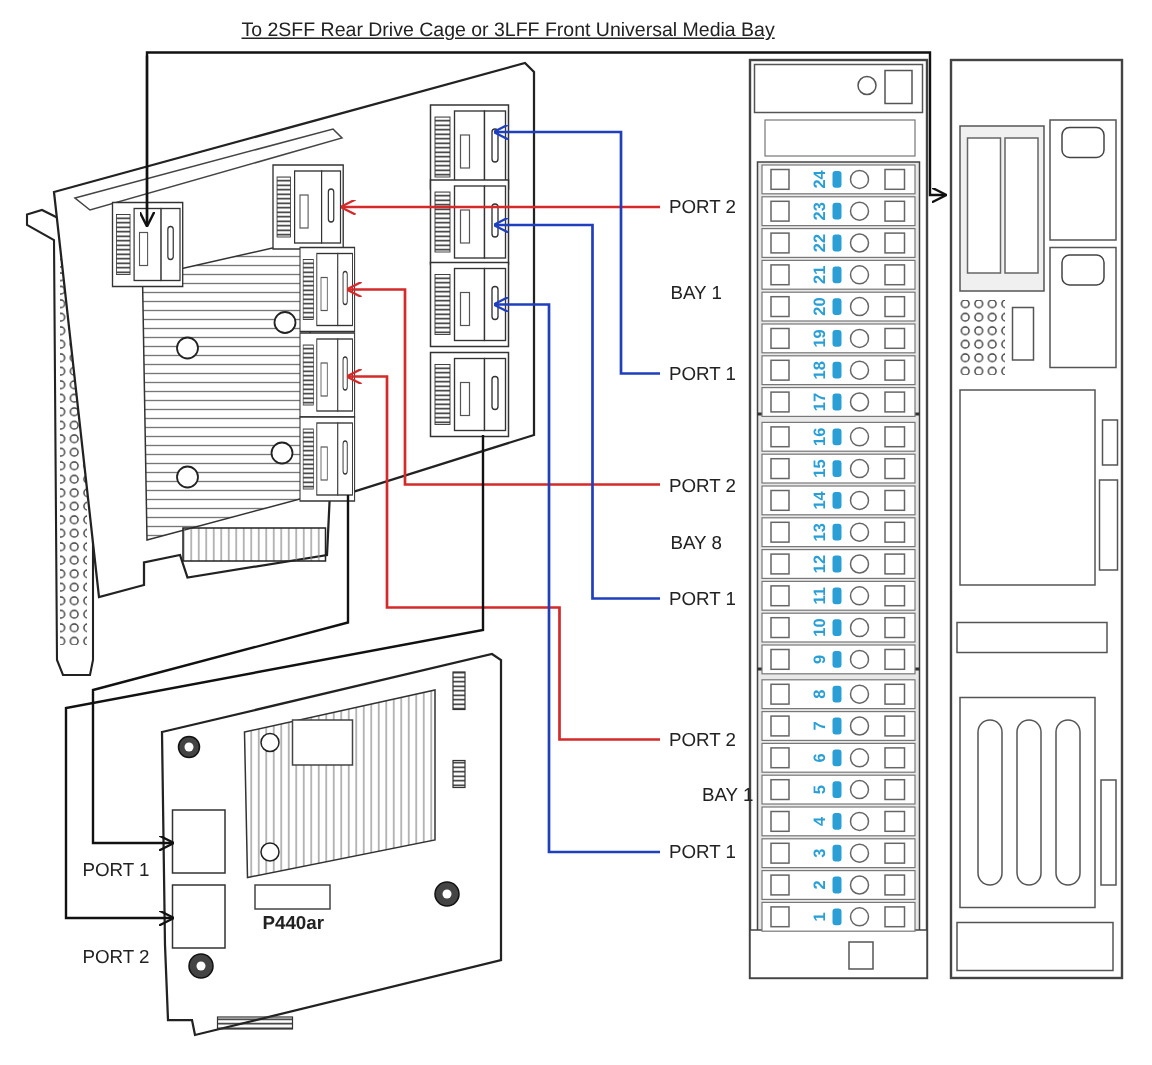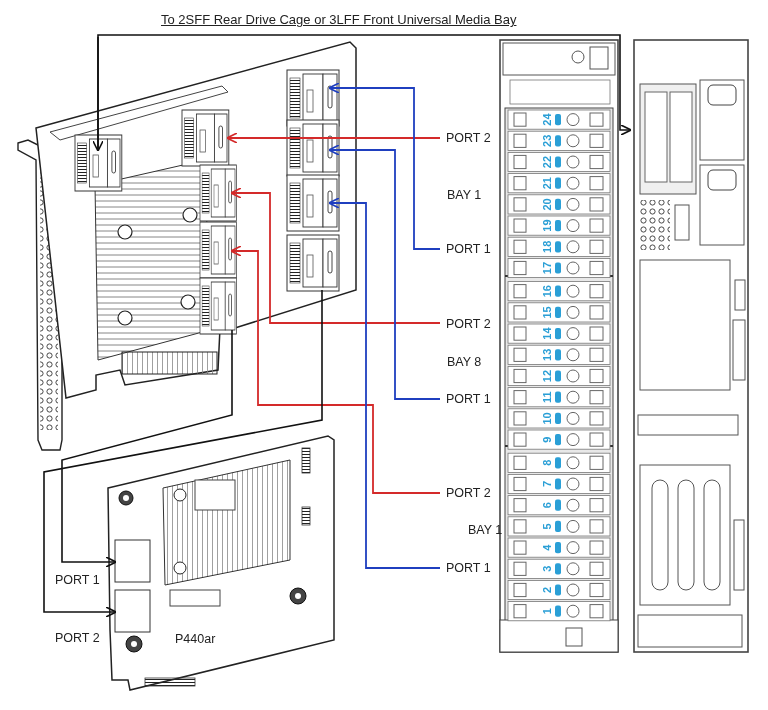--- a/index.html
+++ b/index.html
@@ -353,13 +353,13 @@
 <div class="lbl" style="left:446px;top:317px;">PORT 2</div>
 <div class="lbl" style="left:447px;top:355px;">BAY 8</div>
 <div class="lbl" style="left:446px;top:392px;">PORT 1</div>
 
 <div class="lbl" style="left:446px;top:486px;">PORT 2</div>
 <div class="lbl" style="left:468px;top:523px;">BAY 1</div>
 <div class="lbl" style="left:446px;top:561px;">PORT 1</div>
 
 <div class="lbl" style="left:55px;top:573px;">PORT 1</div>
 <div class="lbl" style="left:55px;top:631px;">PORT 2</div>
-<div class="lbl" style="left:175px;top:632px;">P440ar</div>
+<div class="lbl" style="left:175px;top:608px;font-weight:bold;">P440ar</div>
 
 </body></html>

